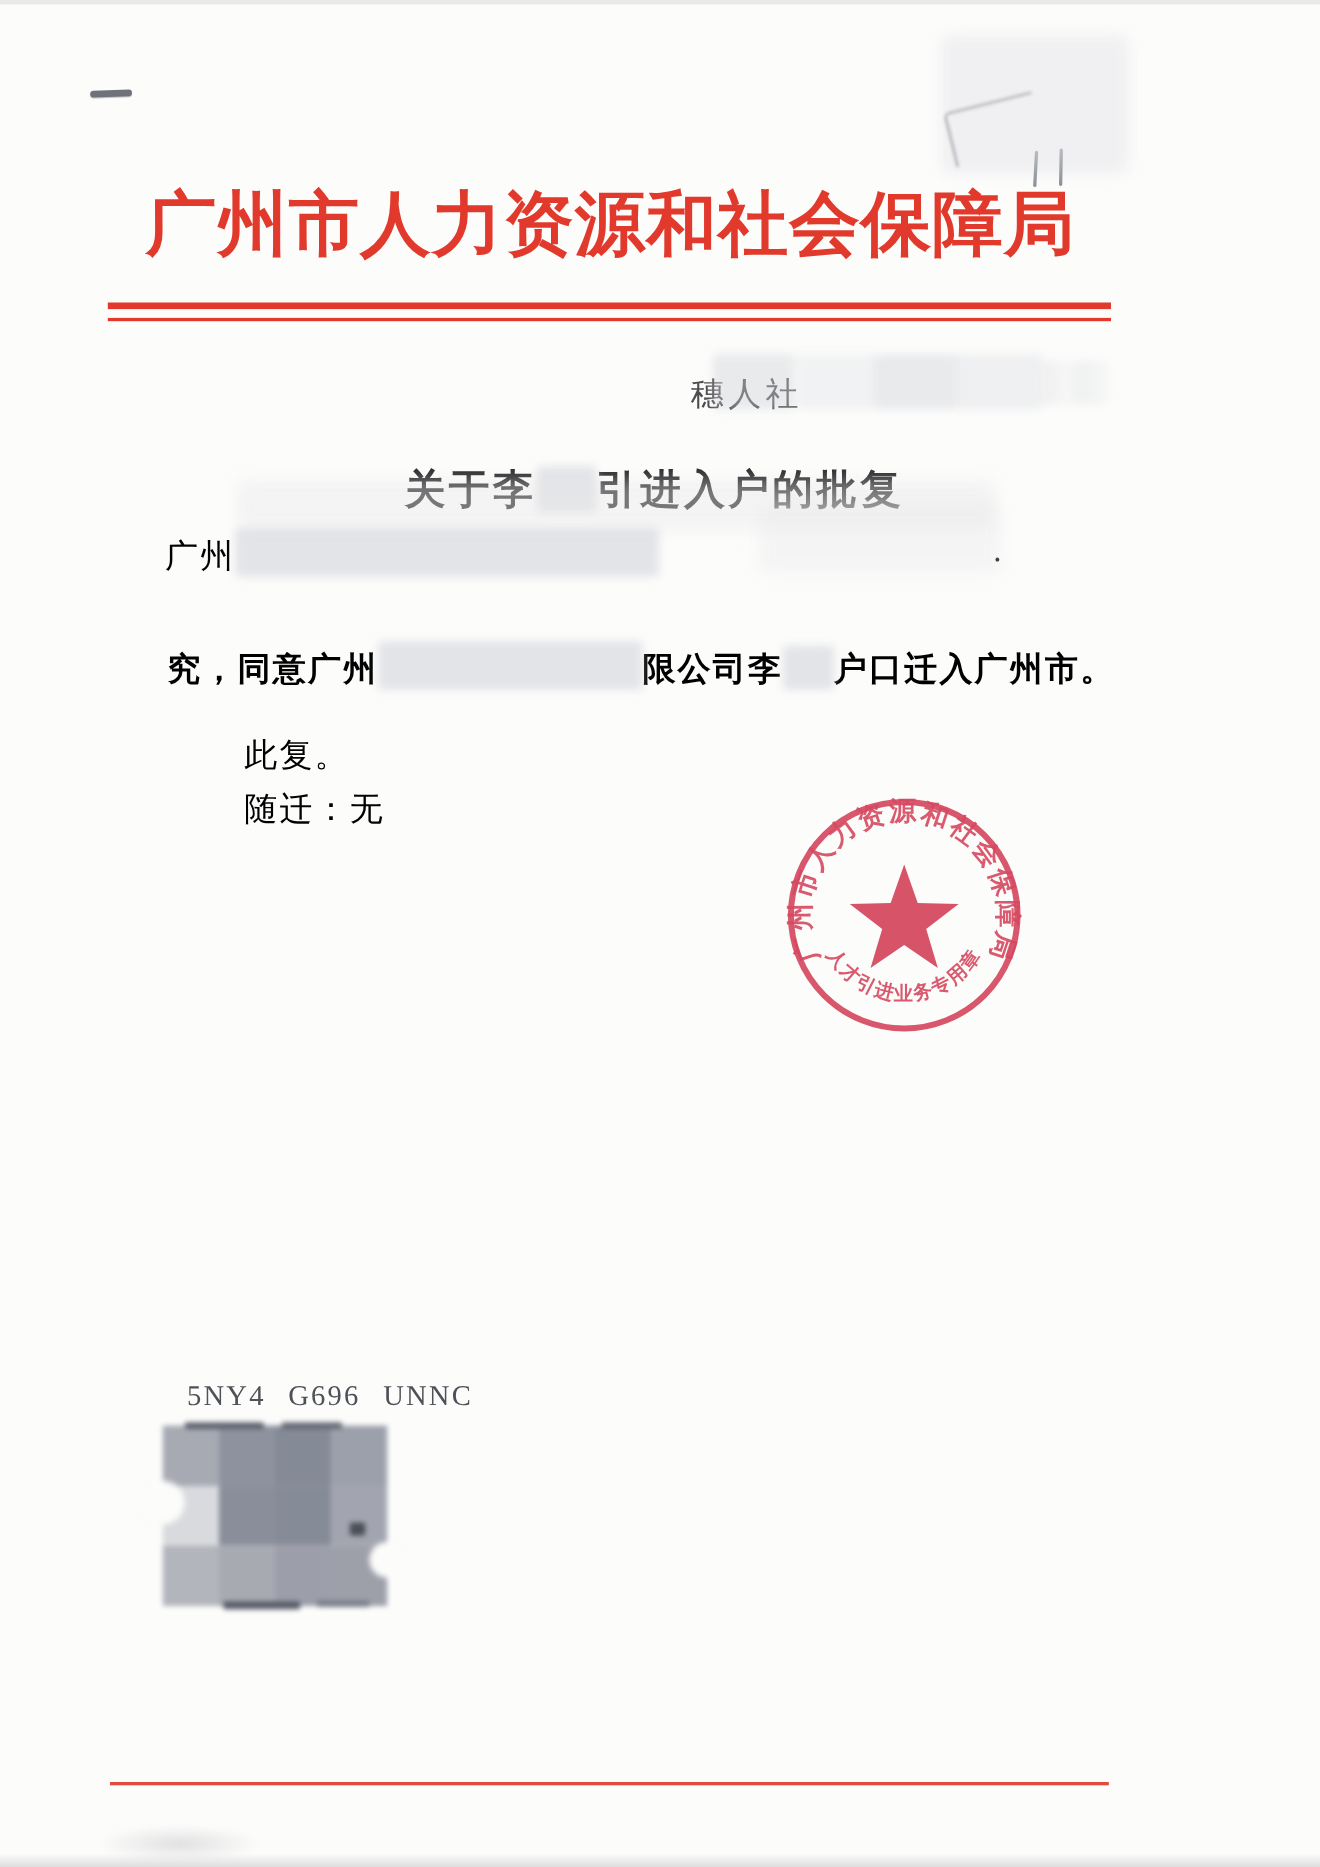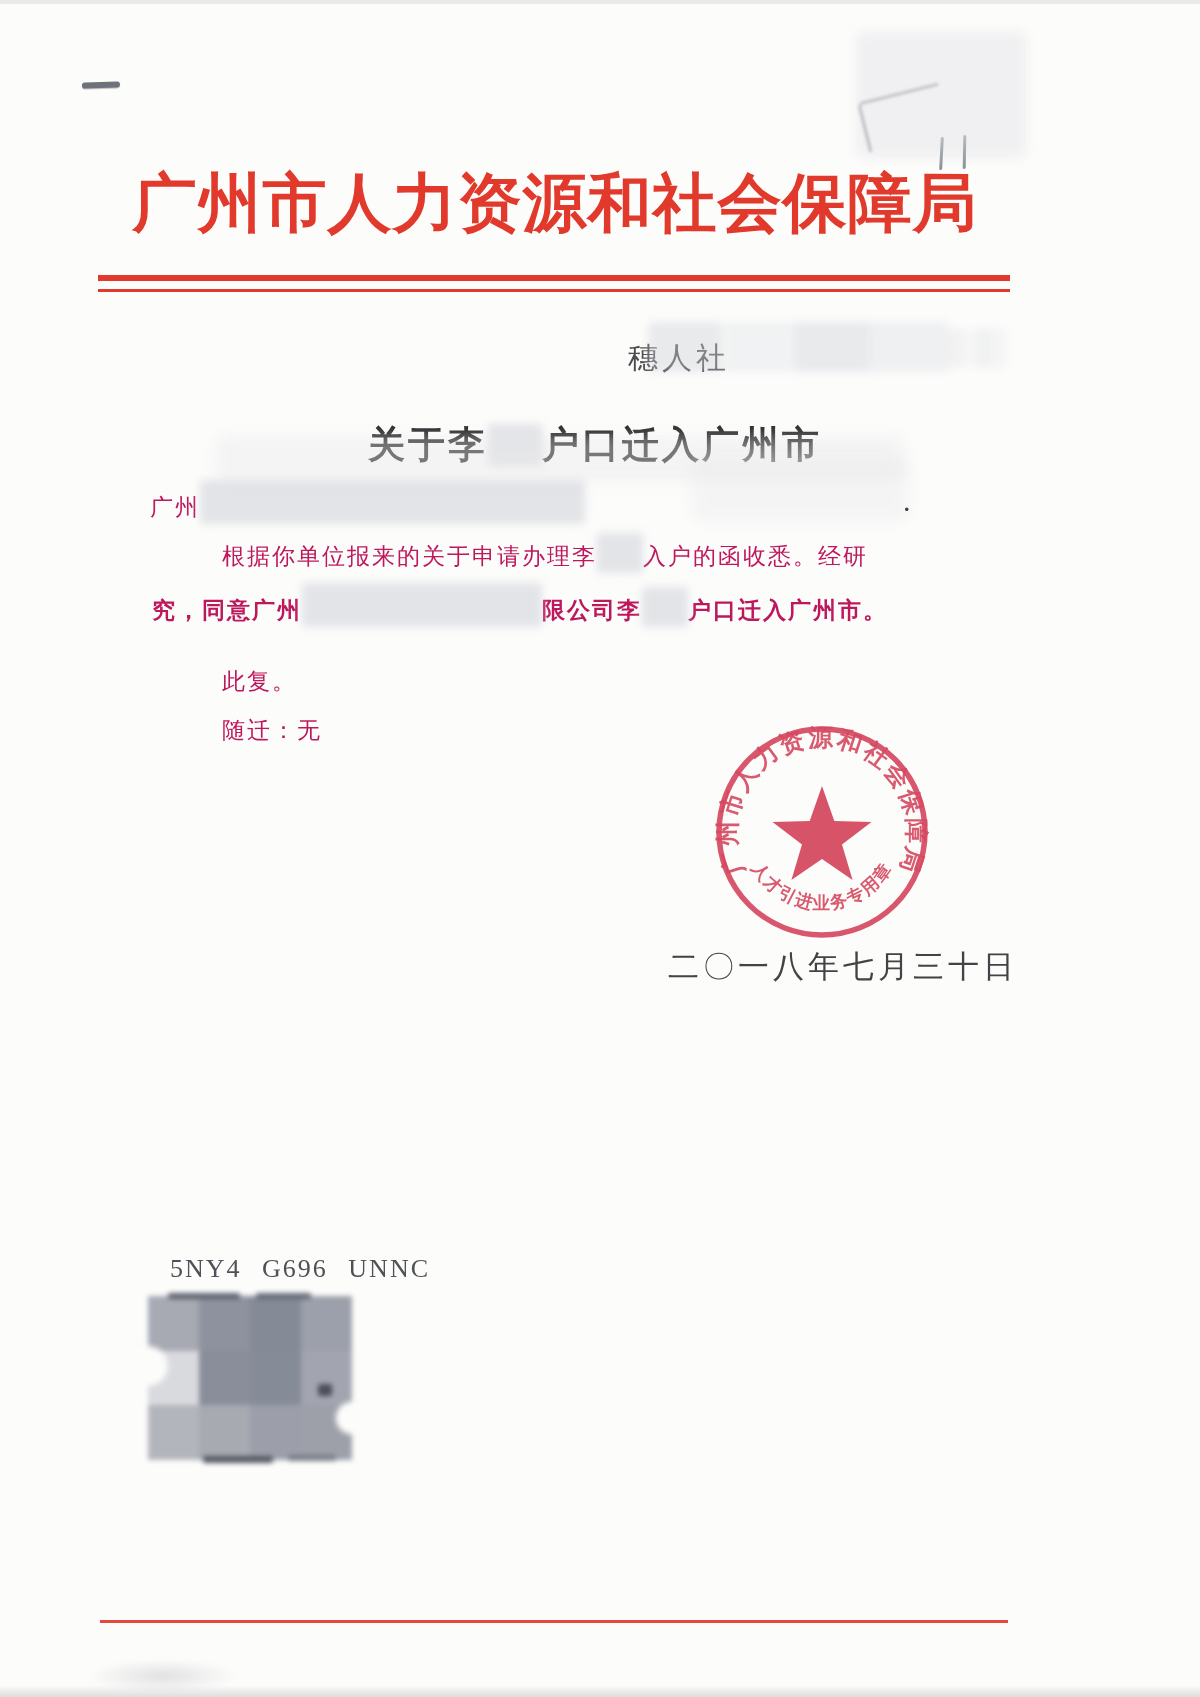--- a/index.html
+++ b/index.html
@@ -27,21 +27,21 @@
   .redact{background:linear-gradient(90deg,rgba(206,208,214,.55) 0 24%,rgba(224,226,230,.5) 24% 49%,rgba(202,204,211,.5) 49% 74%,rgba(220,222,227,.55) 74% 100%);filter:blur(4px);border-radius:3px;}
   .redact-docnum{left:648px;top:318px;width:300px;height:50px;opacity:.75;}
   .redact-docnum2{left:948px;top:324px;width:58px;height:40px;opacity:.45;}
   .wash{background:rgba(231,231,234,.5);filter:blur(7px);border-radius:10px;}
   .wash1{left:215px;top:432px;width:690px;height:46px;opacity:.8;}
   .wash2{left:690px;top:452px;width:220px;height:66px;opacity:.7;}
   
   .letter-title{left:0;top:416px;width:1190px;text-align:center;font-size:37px;font-weight:700;color:#2d2d2f;letter-spacing:3px;white-space:nowrap;}
   .inline-redact{display:inline-block;vertical-align:-9px;background:rgba(210,212,219,.6);filter:blur(4px);border-radius:3px;}
   
-  .body-line{font-size:23px;color:#be185d;letter-spacing:2px;white-space:nowrap;font-weight:400;}
+  .body-line{font-size:30px;color:#000000;letter-spacing:2px;white-space:nowrap;font-weight:400;}
   .line-recipient{left:150px;top:476px;}
   .trailing-period{left:903px;top:480px;font-size:30px;color:#3e3e40;}
   .line-p1{left:222px;top:529px;}
   .line-p2{left:152px;top:579px;font-weight:bold;}
   .line-close{left:222px;top:662px;}
   .line-follow{left:222px;top:711px;}
   
   .stamp{left:692px;top:698px;width:260px;height:260px;mix-blend-mode:multiply;opacity:.95;pointer-events:none;}
   
   .issue-date{left:668px;top:942px;font-size:31px;color:#434345;letter-spacing:4px;white-space:nowrap;}
@@ -72,43 +72,39 @@
 
   <div class="abs agency">广州市人力资源和社会保障局</div>
   <div class="abs rule rule-thick"></div>
   <div class="abs rule rule-thin"></div>
 
   <div class="abs doc-number">穗人社</div>
   <div class="abs redact redact-docnum"></div>
   <div class="abs redact redact-docnum2"></div>
 
   <div class="abs letter-title">
-    <span>关于李</span><span class="inline-redact" style="width:54px;height:42px;"></span><span>户口迁入广州市</span>
+    <span>关于李</span><span class="inline-redact" style="width:54px;height:42px;"></span><span>引进入户的批复</span>
   </div>
 
   <div class="abs wash wash1"></div>
   <div class="abs wash wash2"></div>
 
   <div class="abs body-line line-recipient">
     <span>广州</span><span class="inline-redact" style="width:385px;height:44px;"></span>
   </div>
   <div class="abs trailing-period">.</div>
 
-  <div class="abs body-line line-p1">
-    <span>根据你单位报来的关于申请办理李</span><span class="inline-redact" style="width:46px;height:40px;"></span><span>入户的函收悉。经研</span>
-  </div>
 
   <div class="abs body-line line-p2">
     <span>究，同意广州</span><span class="inline-redact" style="width:240px;height:44px;"></span><span>限公司李</span><span class="inline-redact" style="width:46px;height:40px;"></span><span>户口迁入广州市。</span>
   </div>
 
   <div class="abs body-line line-close">此复。</div>
   <div class="abs body-line line-follow">随迁：无</div>
 
-  <div class="abs issue-date">二〇一八年七月三十日</div>
 
   <svg class="abs stamp" viewBox="0 0 260 260">
     <defs>
       <path id="arcTop" d="M 59.6,179.3 A 86,86 0 1 1 200.4,179.3" fill="none"></path>
       <path id="arcBottom" d="M 64.1,172.7 A 80,80 0 0 0 195.9,172.7" fill="none"></path>
     </defs>
     <circle cx="130" cy="130" r="103" fill="none" stroke="#d64059" stroke-width="5.5" opacity="0.92"></circle>
     <polygon points="130,84 142.3,119 179.5,119.9 150,142.5 160.6,178.1 130,157 99.4,178.1 110,142.5 80.5,119.9 117.7,119" fill="#d64059" opacity="0.95"></polygon>
     <text font-size="24.5" font-weight="bold" fill="#d64059" opacity="0.9" letter-spacing="2.5" font-family="Liberation Serif, DejaVu Serif, serif">
       <textPath href="#arcTop" startOffset="50%" text-anchor="middle">广州市人力资源和社会保障局</textPath>

